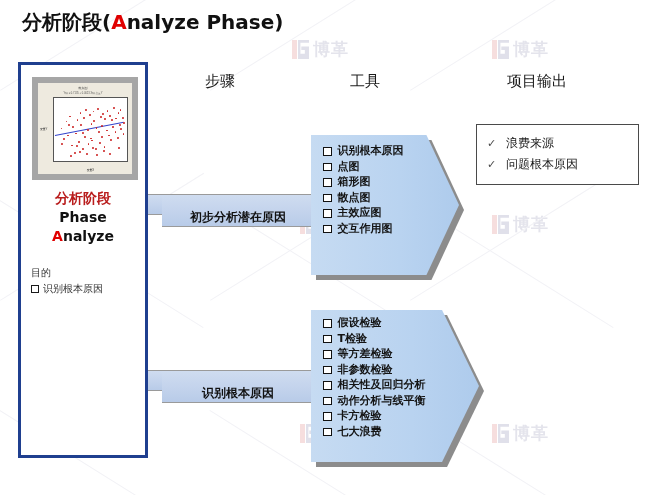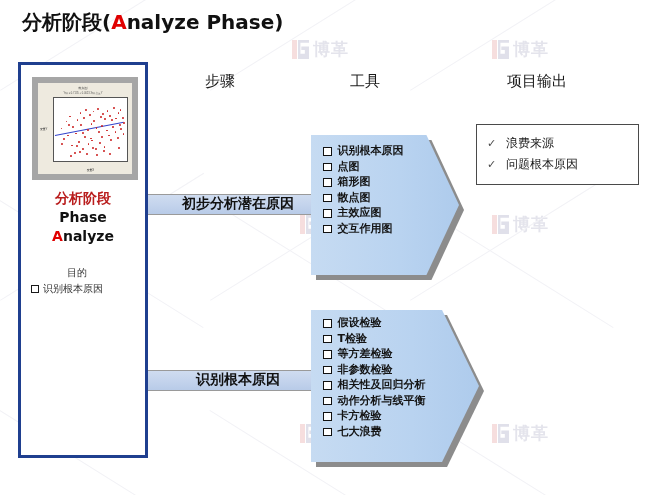--- a/index.html
+++ b/index.html
@@ -183,21 +183,20 @@
     position: absolute;
     left: 10px;
     top: 200px;
     right: 6px;
   }
   .phase-purpose .pp-title {
     font-size: 10px;
     color: #333333;
     font-family: "DejaVu Sans", sans-serif;
     line-height: 15px;
-    margin-left: 36px;
   }
   .phase-purpose .pp-item {
     display: flex;
     align-items: flex-start;
     gap: 4px;
     font-size: 10px;
     color: #333333;
     font-family: "DejaVu Sans", sans-serif;
     line-height: 14px;
     margin-top: 2px;
@@ -218,30 +217,30 @@
     font-size: 15px;
     font-weight: 400;
     font-family: "DejaVu Sans", sans-serif;
     color: #1a1a1a;
     white-space: nowrap;
   }
 
   
   .step-bar {
     position: absolute;
-    height: 21px;
+    height: 33px;
     background: linear-gradient(to bottom, #cfdcf0 0%, #c3d3ec 55%, #b8cbe8 100%);
     border-top: 1px solid #9a9a9a;
     border-bottom: 1px solid #9a9a9a;
     box-sizing: border-box;
     display: flex;
-    align-items: flex-start;
+    align-items: flex-end;
     justify-content: center;
     font-family: "DejaVu Sans", sans-serif;
-    font-size: 14px;
+    font-size: 12px;
     font-weight: 700;
     color: #111111;
     letter-spacing: 0px;
   }
 
   
   .connector {
     position: absolute;
     height: 21px;
     background: linear-gradient(to bottom, #cfdcf0 0%, #c3d3ec 55%, #b8cbe8 100%);

